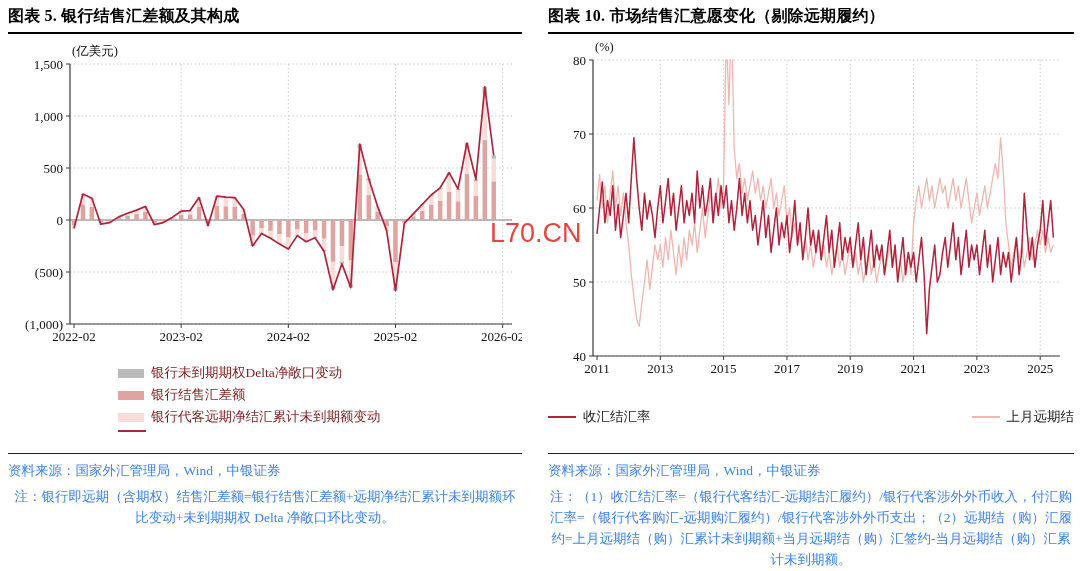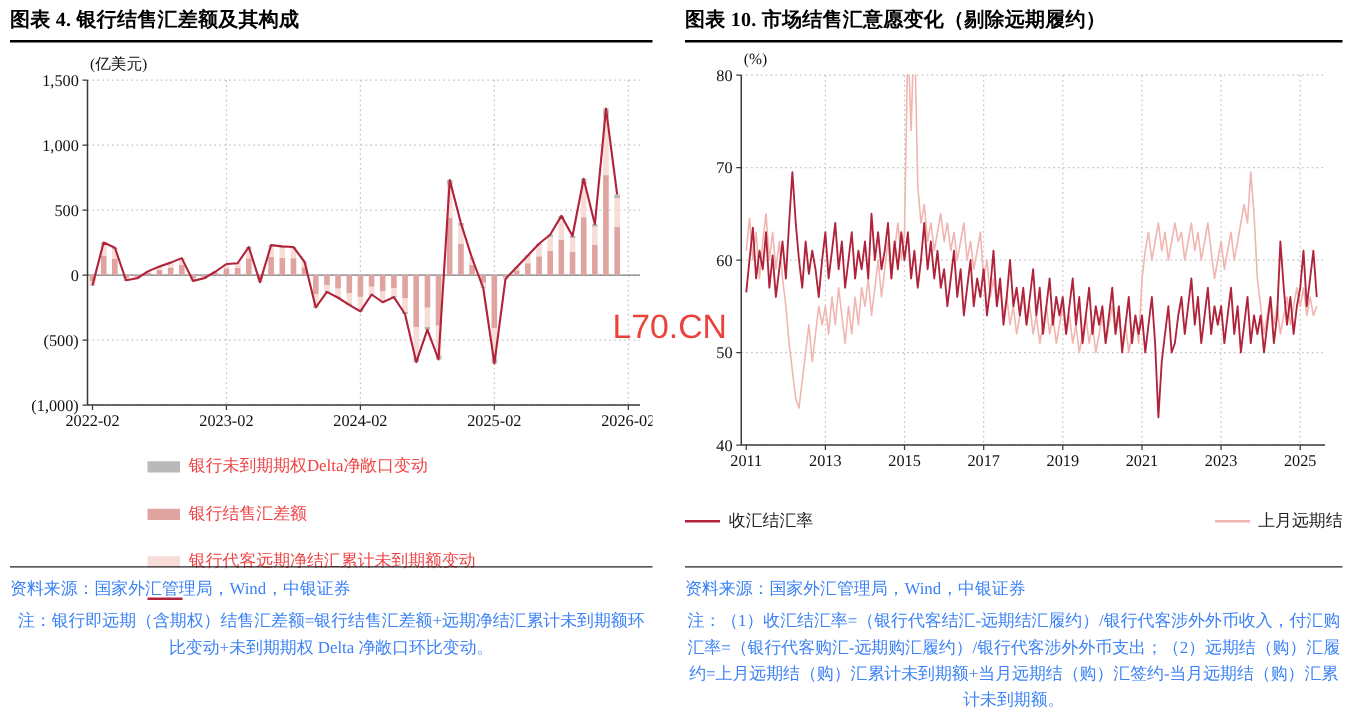--- a/index.html
+++ b/index.html
@@ -5,40 +5,40 @@
   html,body{margin:0;padding:0;background:#fff;}
   body{width:1080px;height:571px;position:relative;overflow:hidden;
        font-family:"Liberation Serif","DejaVu Serif",serif;color:#111;}
   .col{position:absolute;top:6px;height:560px;}
   #left-col{left:8px;width:514px;}
   #right-col{left:548px;width:526px;}
   .chart-title{font-weight:bold;font-size:16px;color:#000;
                border-bottom:2px solid #000;padding-bottom:5px;letter-spacing:.2px;}
   svg{display:block;}
   svg text{font-family:"Liberation Serif","DejaVu Serif",serif;fill:#111;}
-  .legend-v{display:flex;flex-direction:column;gap:20px;margin-top:14px;
-            padding-left:110px;font-size:13.5px;color:#ef4444;}
+  .legend-v{display:flex;flex-direction:column;gap:4px;margin-top:14px;
+            padding-left:110px;font-size:13.5px;color:#7f1d1d;}
   .legend-h{display:flex;justify-content:space-between;gap:120px;margin-top:26px;
             font-size:13.5px;color:#222;}
   .legend-item{display:flex;align-items:center;gap:7px;white-space:nowrap;}
   .sw-bar{width:26px;height:9px;flex:0 0 26px;}
   .sw-line{width:28px;height:2px;flex:0 0 28px;}
   .footer{position:absolute;top:447px;left:0;right:0;border-top:1.5px solid #222;
           padding-top:7px;font-size:13.5px;line-height:1.55;color:#3b82f6;}
   .source{margin-bottom:5px;}
   .note{white-space:normal;text-align:center;}
-  .watermark{position:absolute;left:490px;top:246px;z-index:5;
+  .watermark{position:absolute;left:490px;top:218px;z-index:5;
              font-family:"Liberation Sans","DejaVu Sans",sans-serif;
              font-size:27px;font-weight:500;color:#e8342c;opacity:.92;}
 </style>
 </head>
 <body>
 
 <div id="left-col" class="col">
-  <div class="chart-title">图表 4. 银行结售汇差额及其构成</div>
+  <div class="chart-title">图表 5. 银行结售汇差额及其构成</div>
   <svg id="chart-left" width="514" height="316">
       <g>
         <line x1="62" x2="504" y1="30" y2="30" stroke="#c9c9c9" stroke-width="1" stroke-dasharray="1.5 2.4"></line>
         <line x1="62" x2="504" y1="82" y2="82" stroke="#c9c9c9" stroke-width="1" stroke-dasharray="1.5 2.4"></line>
         <line x1="62" x2="504" y1="134" y2="134" stroke="#c9c9c9" stroke-width="1" stroke-dasharray="1.5 2.4"></line>
         <line x1="62" x2="504" y1="186" y2="186" stroke="#c9c9c9" stroke-width="1" stroke-dasharray="1.5 2.4"></line>
         <line x1="62" x2="504" y1="238" y2="238" stroke="#c9c9c9" stroke-width="1" stroke-dasharray="1.5 2.4"></line>
         <line x1="62" x2="504" y1="290" y2="290" stroke="#c9c9c9" stroke-width="1" stroke-dasharray="1.5 2.4"></line>
         <line x1="173.1604938271605" x2="173.1604938271605" y1="30" y2="290" stroke="#c9c9c9" stroke-width="1" stroke-dasharray="1.5 2.4"></line>
         <line x1="280.320987654321" x2="280.320987654321" y1="30" y2="290" stroke="#c9c9c9" stroke-width="1" stroke-dasharray="1.5 2.4"></line>

